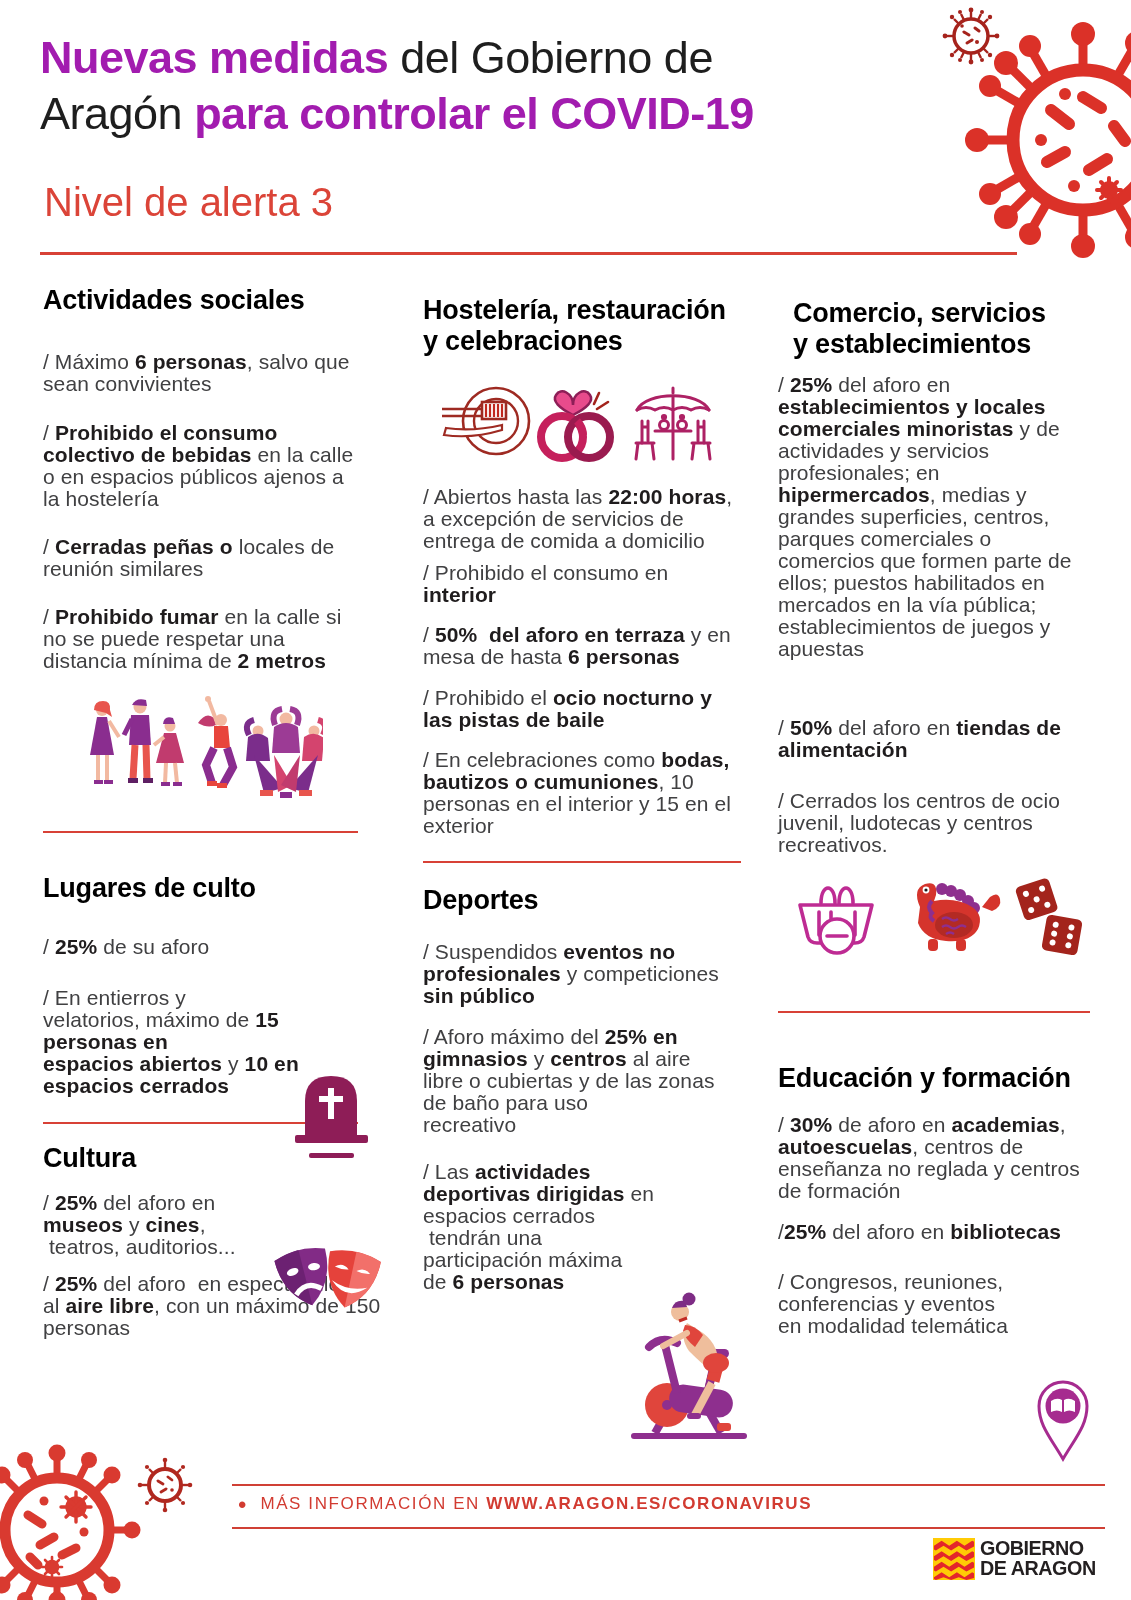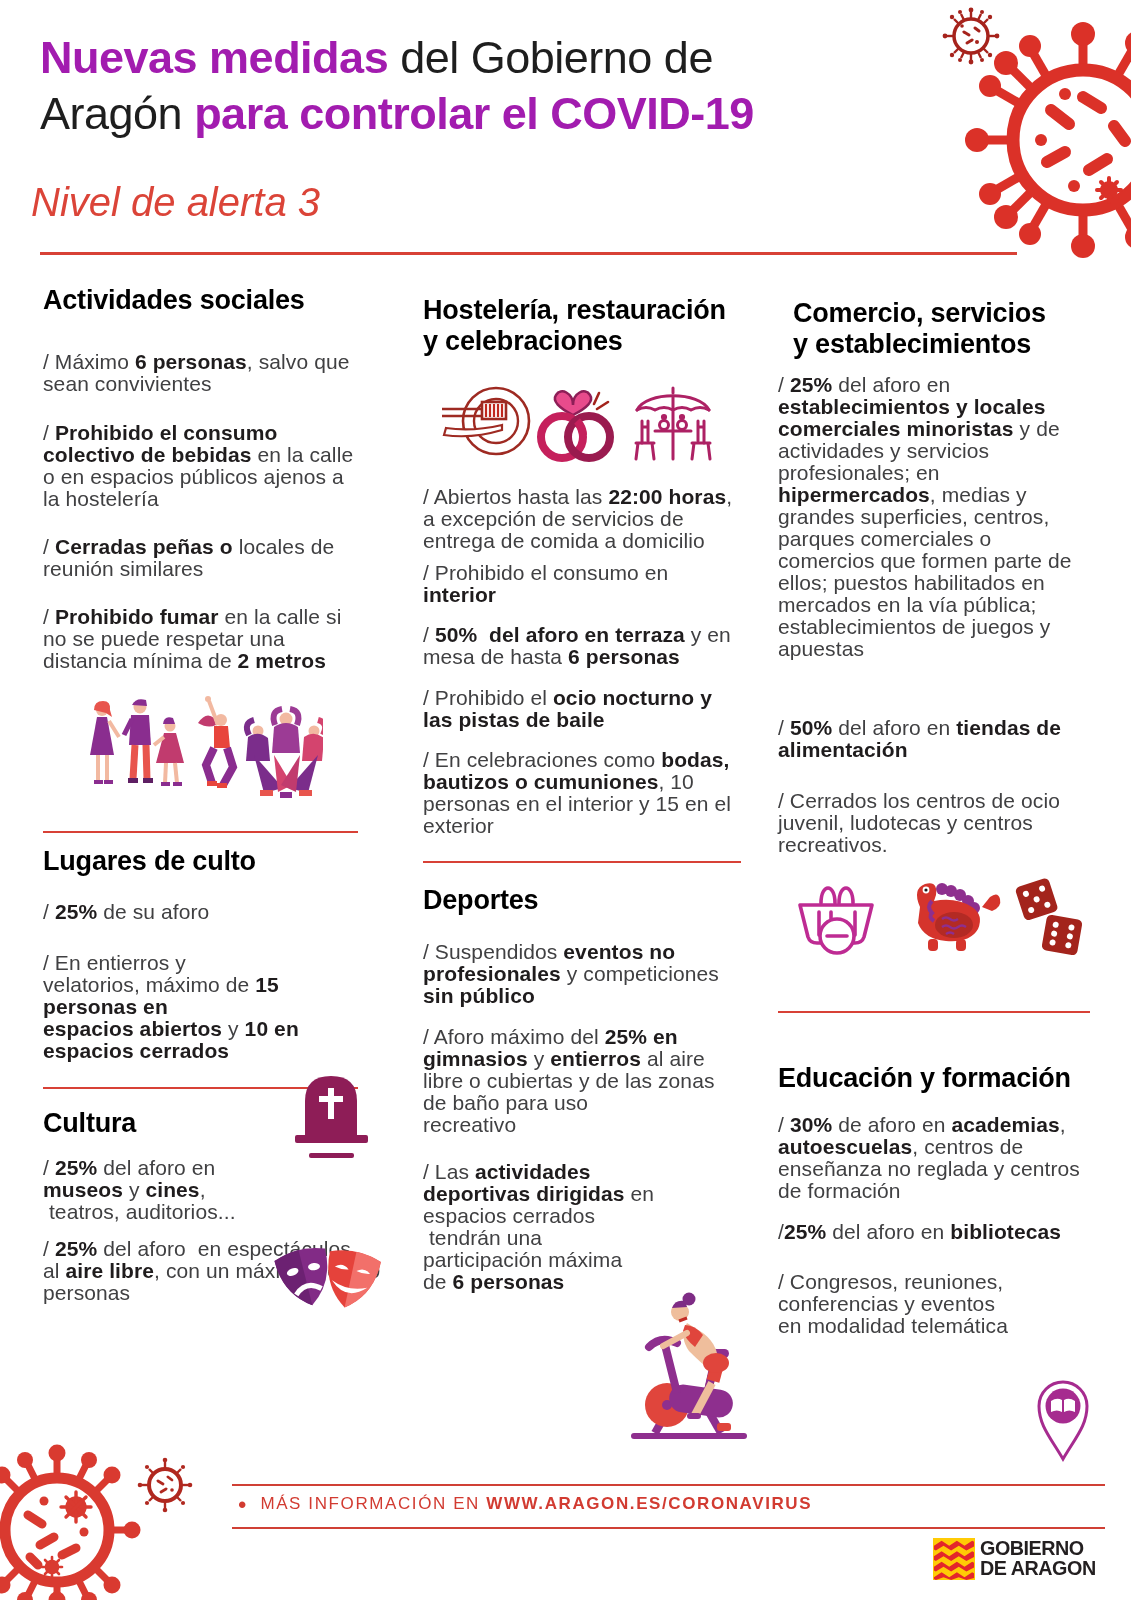--- a/index.html
+++ b/index.html
@@ -4,21 +4,21 @@
 <style>
   html,body{margin:0;padding:0;background:#ffffff;}
   .page{position:relative;width:1131px;height:1600px;background:#fff;overflow:hidden;
         font-family:"Liberation Sans", sans-serif;}
   .abs{position:absolute;}
 
   
   .title{position:absolute;left:40px;top:30px;font-size:45px;line-height:56px;letter-spacing:-0.5px;}
   .title .red{color:#a21caf;font-weight:bold;}
   .title .blk{color:#1E1E1E;font-weight:400;}
-  .subtitle{position:absolute;left:31px;top:180px;font-size:40px;color:#DB4438;font-weight:400;font-style:italic;}
+  .subtitle{position:absolute;left:44px;top:180px;font-size:40px;color:#DB4438;font-weight:400;}
   .hdr-line{position:absolute;left:40px;top:252px;width:977px;height:3px;background:#D84136;}
 
   
   .col{position:absolute;top:285px;}
   #col1{left:43px;width:350px;}
   #col2{left:423px;width:350px;}
   #col3{left:778px;width:350px;}
 
   .sec-h{font-size:27px;line-height:31px;font-weight:bold;color:#000000;margin:0;
          white-space:pre-wrap;letter-spacing:-0.2px;}
@@ -205,22 +205,22 @@
         <path d="M240,62 L211,95 L230,100 Z" fill="#7B2D8B"></path>
         <path d="M196,62 L214,92 L200,99 Z" fill="#D4446E"></path>
         <path d="M222,62 L203,92 L218,99 Z" fill="#C13B6E"></path>
         <rect x="182" y="97" width="13" height="6" fill="#E8554D"></rect>
         <rect x="221" y="97" width="13" height="6" fill="#E8554D"></rect>
         <rect x="202" y="99" width="12" height="6" fill="#8A2D8F"></rect>
       </g>
     </svg>
 
     <div class="divider" style="margin-top:26px"></div>
-    <h2 class="sec-h" style="margin-top:13px">Lugares de culto</h2>
-    <div class="item" style="margin-top:24px"><span>/ </span><span class="b">25%</span><span> de su aforo</span></div>
+    <h2 class="sec-h" style="margin-top:40px">Lugares de culto</h2>
+    <div class="item" style="margin-top:32px"><span>/ </span><span class="b">25%</span><span> de su aforo</span></div>
     <div class="item" style="margin-top:29px"><span>/ En entierros y
 velatorios, máximo de </span><span class="b">15
 personas en
 espacios abiertos</span><span> y </span><span class="b">10 en
 espacios cerrados</span></div>
 
     <svg class="abs" style="left:250px;top:786px" width="82" height="92" viewBox="0 0 82 92">
       <path d="M12,64 V30 Q12,5 38,5 Q64,5 64,30 V64 Z" fill="#8E1D57"></path>
       <g stroke="#ffffff" stroke-width="6">
         <line x1="38" y1="17" x2="38" y2="48"></line>
@@ -324,21 +324,21 @@
 bautizos o cumuniones</span><span>, 10
 personas en el interior y 15 en el
 exterior</span></div>
 
     <div class="divider" style="margin-top:24px"></div>
     <h2 class="sec-h" style="margin-top:22px">Deportes</h2>
     <div class="item" style="margin-top:25px"><span>/ Suspendidos </span><span class="b">eventos no
 profesionales</span><span> y competiciones
 </span><span class="b">sin público</span></div>
     <div class="item" style="margin-top:19px"><span>/ Aforo máximo del </span><span class="b">25% en
-gimnasios</span><span> y </span><span class="b">entierros</span><span> al aire
+gimnasios</span><span> y </span><span class="b">centros</span><span> al aire
 libre o cubiertas y de las zonas
 de baño para uso
 recreativo</span></div>
     <div class="item" style="margin-top:25px"><span>/ Las </span><span class="b">actividades
 deportivas dirigidas</span><span> en
 espacios cerrados
  tendrán una
 participación máxima
 de </span><span class="b">6 personas</span></div>
 

